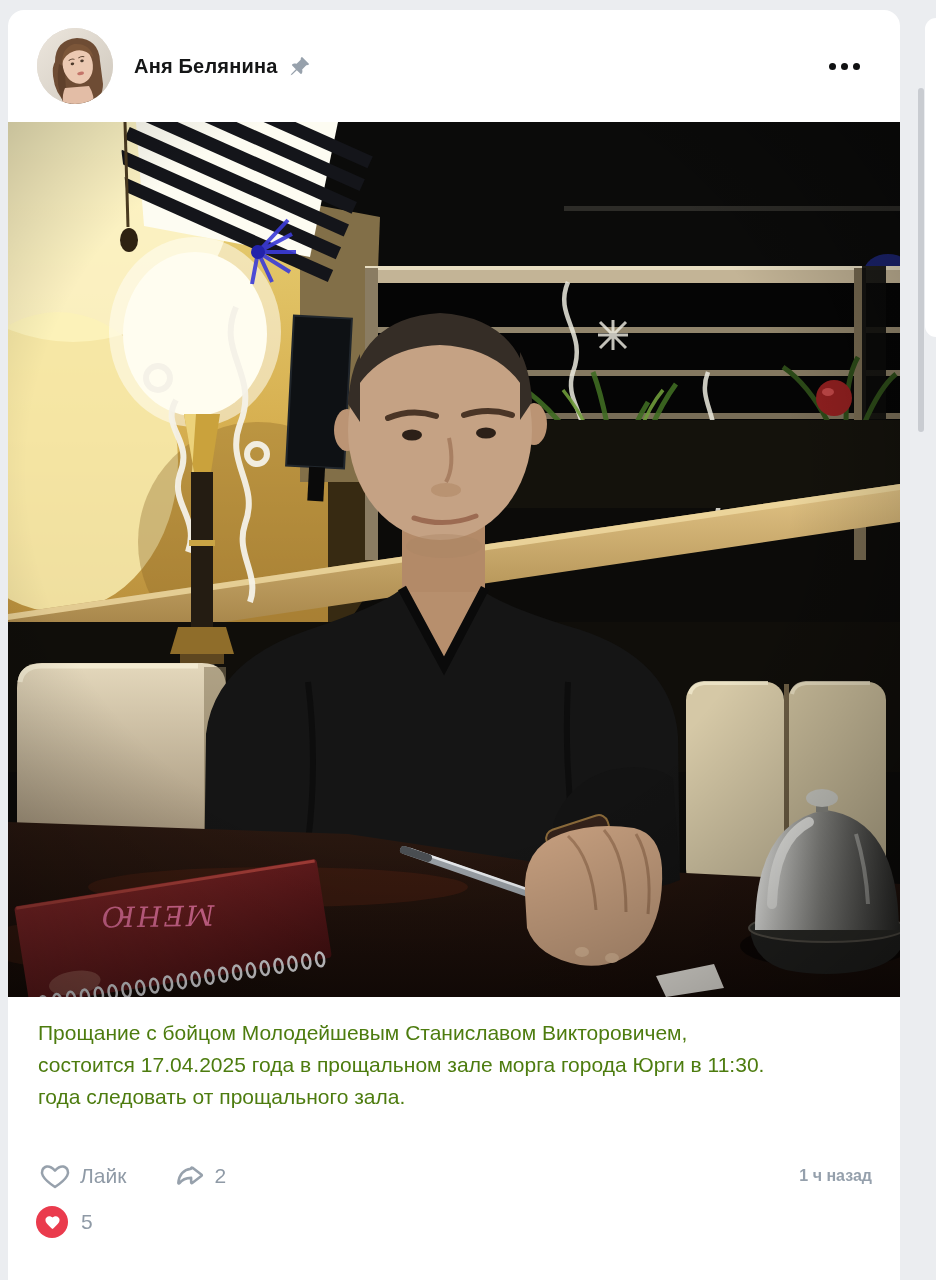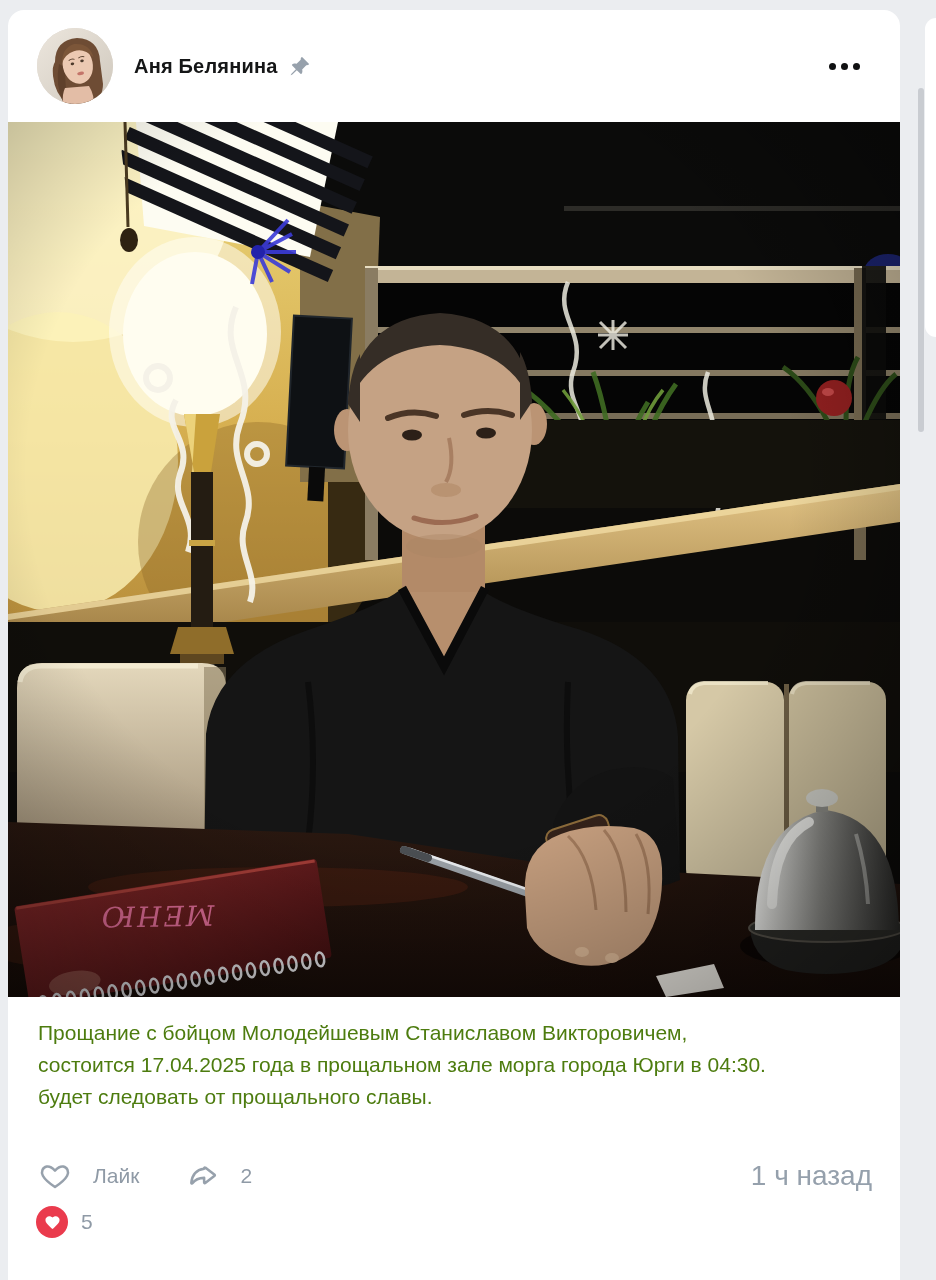--- a/index.html
+++ b/index.html
@@ -42,24 +42,24 @@
   .post-text{
     position:absolute;top:1007px;left:30px;right:16px;
     font-size:21px;line-height:32px;color:#4d7c0f;
   }
   .post-text div{white-space:nowrap;}
   
   .actions{
     position:absolute;top:1144px;left:30px;right:28px;height:44px;
     display:flex;align-items:center;color:#8f9aa6;
   }
-  .action{display:flex;align-items:center;gap:21px;cursor:pointer;text-align:right;}
+  .action{display:flex;align-items:center;gap:8px;cursor:pointer;text-align:right;}
   .action .label{font-size:21px;color:#8f9aa6;}
   .action.share{margin-left:46px;}
-  .time{margin-left:auto;font-size:28px;color:#95a0ac;}
+  .time{margin-left:auto;font-size:16px;color:#95a0ac;font-weight:bold;}
   
   .reaction-row{
     position:absolute;top:1196px;left:28px;
     display:flex;align-items:center;gap:13px;
   }
   .heart-badge{
     width:32px;height:32px;border-radius:50%;background:#ea3b4d;
     display:flex;align-items:center;justify-content:center;cursor:pointer;
   }
   .reaction-count{font-size:21px;color:#8f9aa6;}
@@ -353,22 +353,22 @@
         <ellipse cx="574" cy="830" rx="7" ry="5" fill="#d9b695"></ellipse>
         <ellipse cx="604" cy="836" rx="7" ry="5" fill="#d9b695"></ellipse>
       </g>
 
       <rect x="0" y="0" width="892" height="875" fill="url(#gVig)"></rect>
     </svg>
   </div>
 
   <div class="post-text">
     <div>Прощание с бойцом Молодейшевым Станиславом Викторовичем,</div>
-    <div>состоится 17.04.2025 года в прощальном зале морга города Юрги в 04:30.</div>
-    <div>будет следовать от прощального славы.</div>
+    <div>состоится 17.04.2025 года в прощальном зале морга города Юрги в 11:30.</div>
+    <div>года следовать от прощального зала.</div>
   </div>
 
   <div class="actions">
     <div class="action like">
       <svg width="34" height="32" viewBox="0 0 24 24">
         <path d="M12 20.3 C9.2 18.4 4.6 15 2.9 11.8 C1.3 8.8 2.7 5.5 5.8 4.9 C7.8 4.5 9.6 5.4 12 7.9 C14.4 5.4 16.2 4.5 18.2 4.9 C21.3 5.5 22.7 8.8 21.1 11.8 C19.4 15 14.8 18.4 12 20.3 Z" fill="none" stroke="#97a1ac" stroke-width="1.9" stroke-linejoin="round"></path>
       </svg>
       <span class="label">Лайк</span>
     </div>
     <div class="action share">

